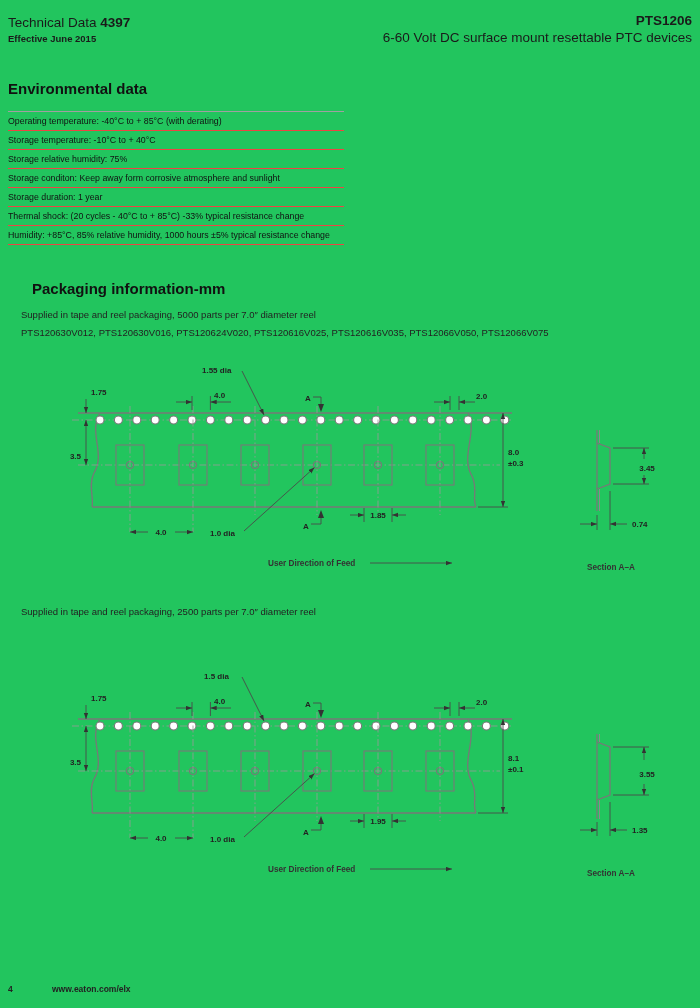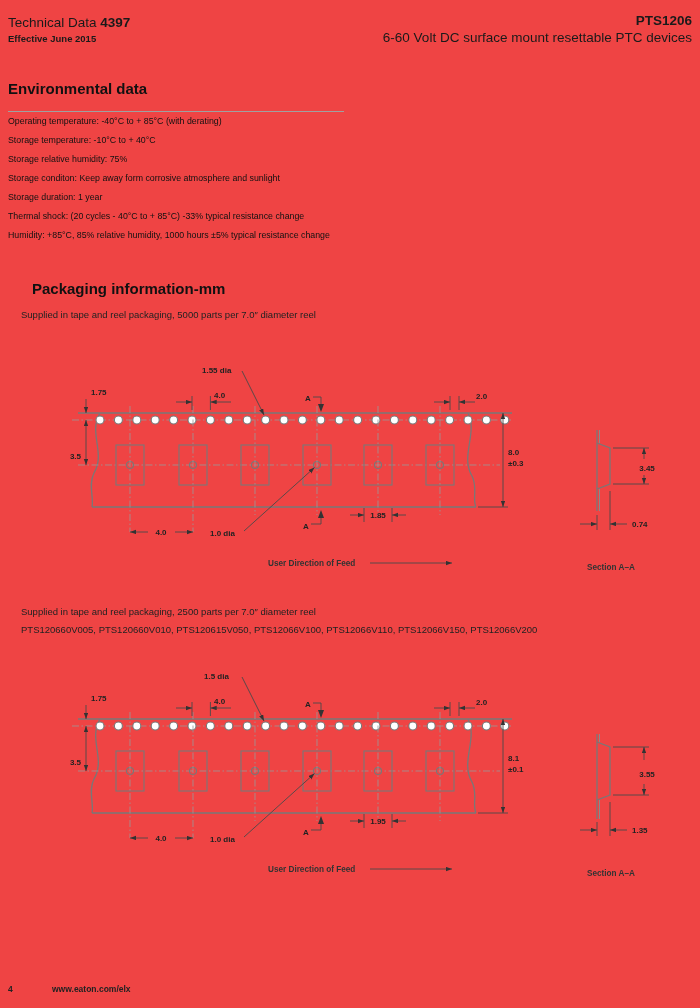--- a/index.html
+++ b/index.html
@@ -1,16 +1,16 @@
 <!DOCTYPE html>
 <html><head>
 <meta charset="utf-8">
 <style>
   html,body{margin:0;padding:0;background:#fff;}
-  .page{position:relative;width:700px;height:1008px;background:#ef4444;
+  .page{position:relative;width:700px;height:1008px;background:#22c55e;
         font-family:"Liberation Sans",sans-serif;color:#1a1a1a;overflow:hidden;}
   .abs{position:absolute;}
   .doc-title{left:8px;top:15px;font-size:13.5px;font-weight:400;}
   .doc-title .num{font-weight:700;}
   .effective{left:8px;top:33px;font-size:9.5px;font-weight:700;}
   .product{right:8px;top:13px;font-size:13.5px;font-weight:700;text-align:right;}
   .subtitle{right:8px;top:30px;font-size:13.5px;font-weight:400;text-align:right;}
   .h2{font-size:15px;font-weight:700;color:#111;}
   .env-h{left:8px;top:80px;}
   .pack-h{left:8px;top:280px;padding-left:24px;}
@@ -57,22 +57,22 @@
     <div class="env-row">Storage temperature: -10°C to + 40°C</div>
     <div class="env-row">Storage relative humidity: 75%</div>
     <div class="env-row">Storage conditon: Keep away form corrosive atmosphere and sunlight</div>
     <div class="env-row">Storage duration: 1 year</div>
     <div class="env-row">Thermal shock: (20 cycles - 40°C to + 85°C) -33% typical resistance change</div>
     <div class="env-row">Humidity: +85°C, 85% relative humidity, 1000 hours ±5% typical resistance change</div>
   </div>
 
   <div class="abs h2 pack-h">Packaging information-mm</div>
   <div class="abs para p1d">Supplied in tape and reel packaging, 5000 parts per 7.0″ diameter reel</div>
+  <div class="abs para p1p">PTS120630V012, PTS120630V016, PTS120624V020, PTS120616V025, PTS120616V035, PTS12066V050, PTS12066V075</div>
   <div class="abs para p2d">Supplied in tape and reel packaging, 2500 parts per 7.0″ diameter reel</div>
-  <div class="abs para p2p">PTS120660V005, PTS120660V010, PTS120615V050, PTS12066V100, PTS12066V110, PTS12066V150, PTS12066V200</div>
 
   <svg class="abs drawing d1" viewBox="0 0 700 225">
     <defs>
       <marker id="ae1" orient="auto" markerWidth="8" markerHeight="6" refX="7" refY="2.5">
           <path d="M0,0 L7,2.5 L0,5 z" fill="#333"></path>
         </marker>
       <marker id="as1" orient="auto-start-reverse" markerWidth="8" markerHeight="6" refX="7" refY="2.5">
           <path d="M0,0 L7,2.5 L0,5 z" fill="#333"></path>
         </marker>
     </defs>

